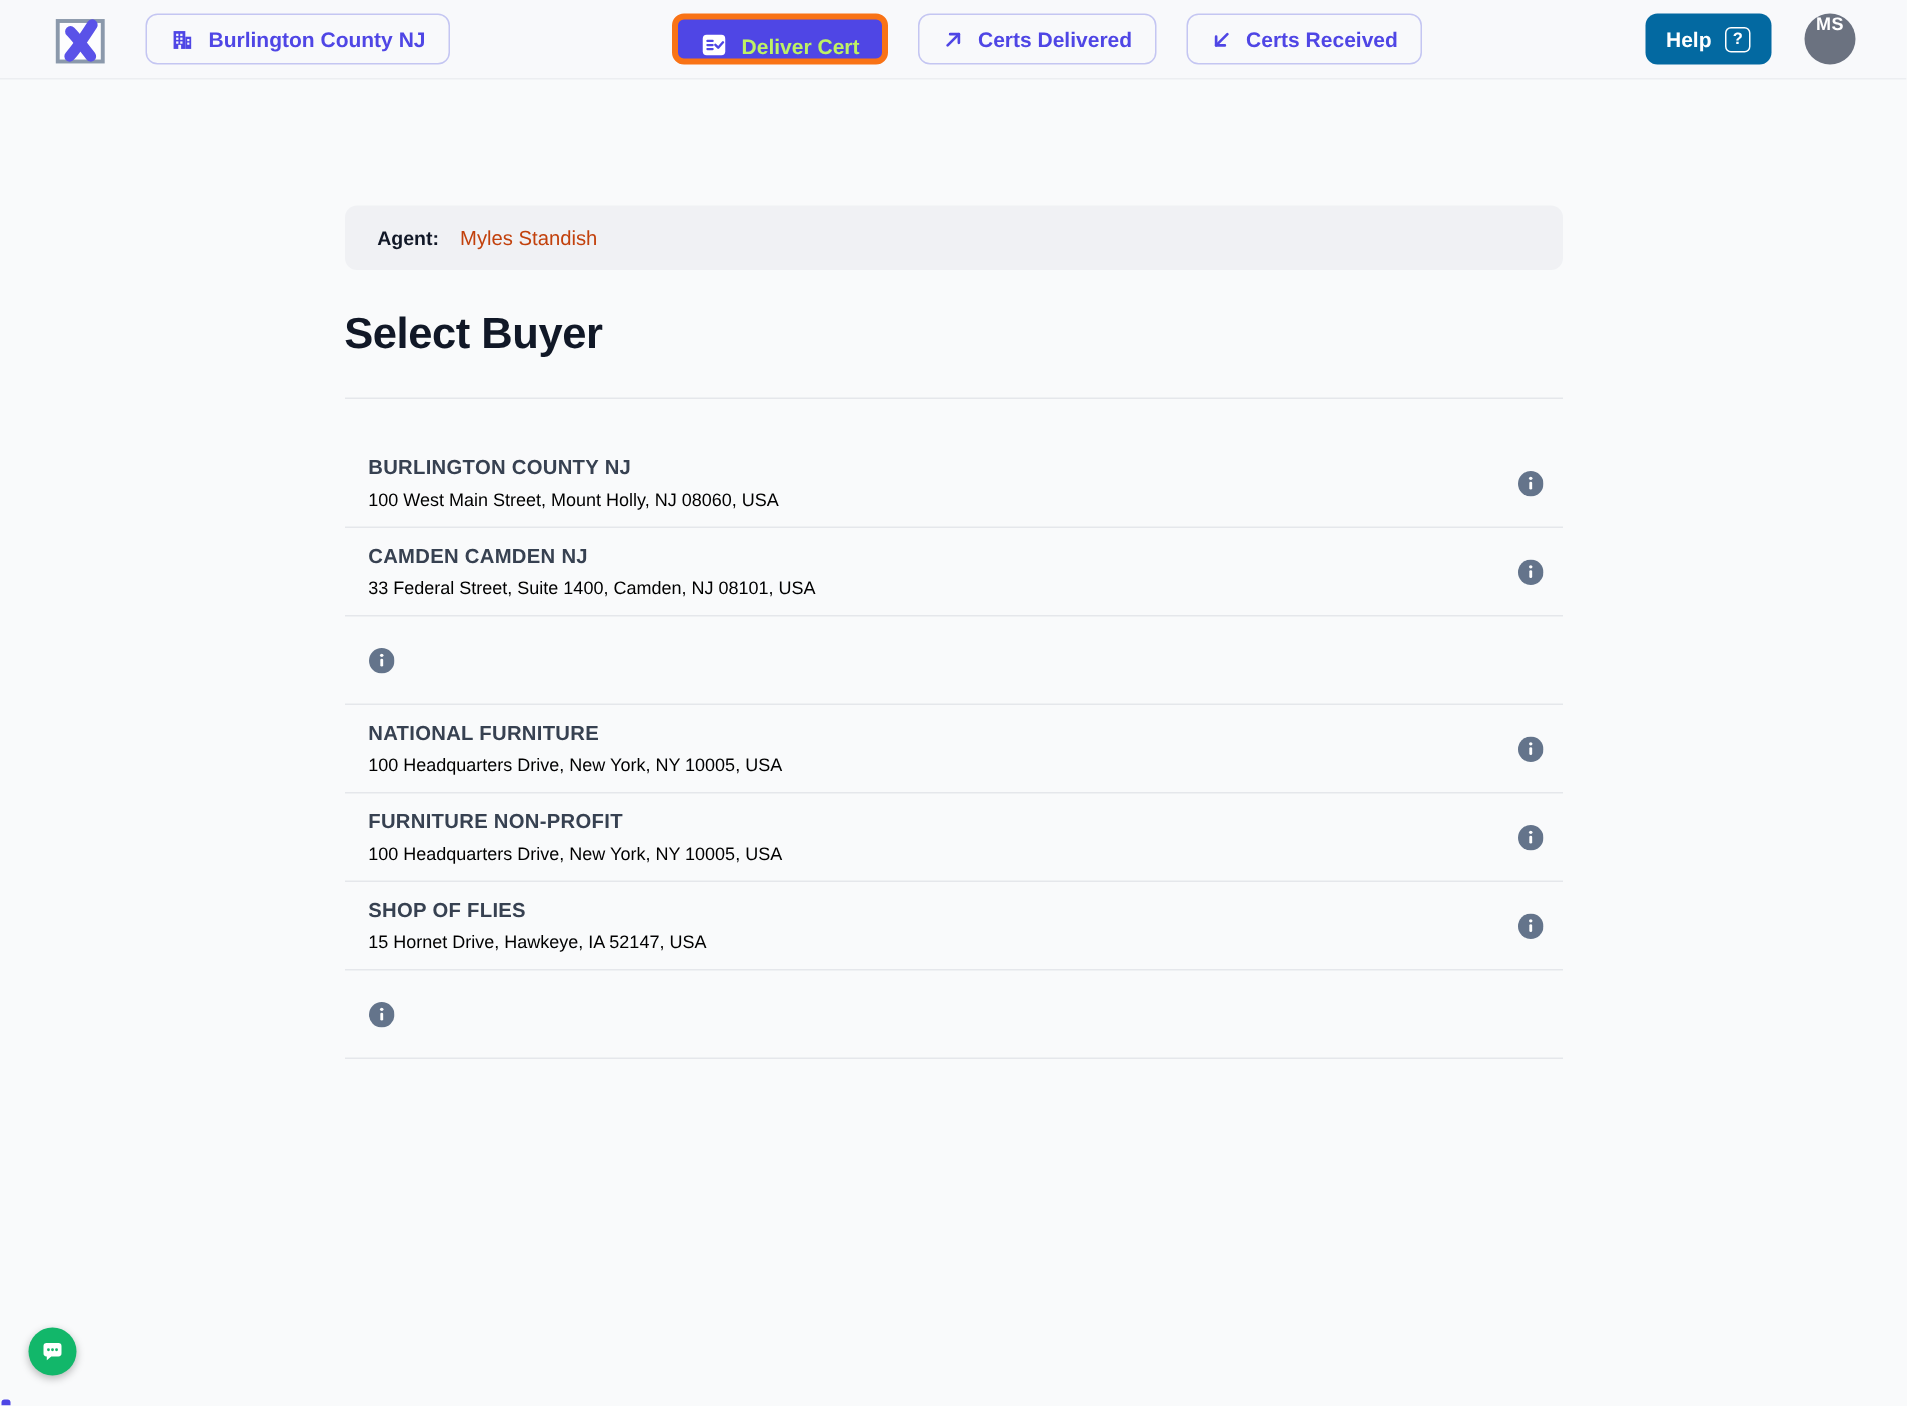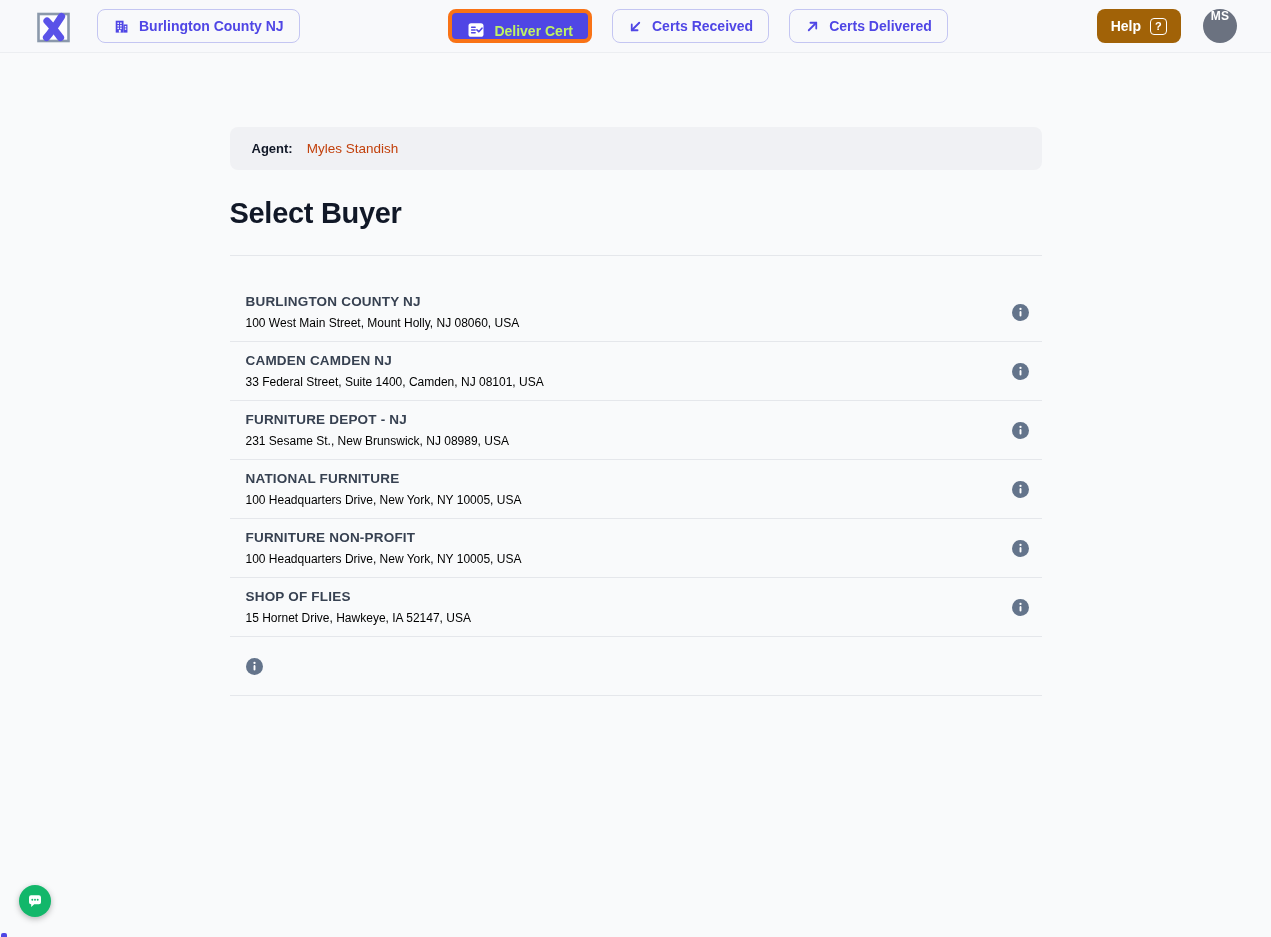--- a/index.html
+++ b/index.html
@@ -48,21 +48,21 @@
     border:1px solid #c4c6f2;
     color:#4f46e5;
   }
   .btn-filled {
     background:#4f46e5;
     border:4px solid #f97316;
     color:#bef264;
     align-items:flex-end;
   }
   .btn-help {
-    background:#a16207;
+    background:#0369a1;
     border:none;
     color:#ffffff;
     padding:0 14px;
   }
   .help-qmark {
     width:17px; height:17px;
     border:1.6px solid #ffffff;
     border-radius:4px;
     display:flex; align-items:center; justify-content:center;
     font-size:11px; font-weight:700; color:#ffffff;
@@ -76,21 +76,21 @@
     font-size:12px;
     font-weight:700;
     letter-spacing:.3px;
     display:flex; justify-content:center;
     cursor:pointer;
   }
 
   
   .main {
     width:812px;
-    margin:0 auto;
+    margin:10px auto;
     padding-top:74px;
   }
   .agent-bar {
     height:43px;
     background:#f0f1f4;
     border-radius:8px;
     display:flex;
     align-items:center;
     gap:14px;
     padding:0 22px;
@@ -197,34 +197,34 @@
           <path d="M4.6 9 H8.1" stroke="#4f46e5" stroke-width="1.5" stroke-linecap="round"></path>
           <path d="M4.6 11.7 H8.1" stroke="#4f46e5" stroke-width="1.5" stroke-linecap="round"></path>
           <path d="M9.9 8.9 l1.9 1.9 L15 7.2" stroke="#4f46e5" stroke-width="1.6" fill="none" stroke-linecap="round" stroke-linejoin="round"></path>
         </svg>
       </span>
       <span>Deliver Cert</span>
     </button>
     <button class="btn btn-outline">
       <span style="display:flex;">
         <svg width="15" height="15" viewBox="0 0 16 16" fill="none" stroke="#4f46e5" stroke-width="1.9" stroke-linecap="round" stroke-linejoin="round">
+          <path d="M4 12 L12 4"></path>
+            <path d="M5.8 4 H12 V10.2"></path>
+        </svg>
+      </span>
+      <span>Certs Delivered</span>
+    </button>
+    <button class="btn btn-outline">
+      <span style="display:flex;">
+        <svg width="15" height="15" viewBox="0 0 16 16" fill="none" stroke="#4f46e5" stroke-width="1.9" stroke-linecap="round" stroke-linejoin="round">
           <path d="M12 4 L4 12"></path>
             <path d="M10.2 12 H4 V5.8"></path>
         </svg>
       </span>
       <span>Certs Received</span>
-    </button>
-    <button class="btn btn-outline">
-      <span style="display:flex;">
-        <svg width="15" height="15" viewBox="0 0 16 16" fill="none" stroke="#4f46e5" stroke-width="1.9" stroke-linecap="round" stroke-linejoin="round">
-          <path d="M4 12 L12 4"></path>
-            <path d="M5.8 4 H12 V10.2"></path>
-        </svg>
-      </span>
-      <span>Certs Delivered</span>
     </button>
   </div>
 
   <div class="nav-group nav-right">
     <button class="btn btn-help">
       <span>Help</span>
       <span class="help-qmark">?</span>
     </button>
     <div class="avatar">
       <span>MS</span>
@@ -271,24 +271,20 @@
             <svg width="17" height="17" viewBox="0 0 17 17">
               <circle cx="8.5" cy="8.5" r="8.5" fill="#64748b"></circle>
               <circle cx="8.5" cy="4.9" r="1.15" fill="#ffffff"></circle>
               <rect x="7.55" y="7.1" width="1.9" height="5.3" rx="0.95" fill="#ffffff"></rect>
             </svg>
           </span>
         </button>
       </div>
 
       <div class="buyer-row">
-        <div class="buyer-text">
-          <div class="buyer-name">FURNITURE DEPOT - NJ</div>
-          <div class="buyer-address">231 Sesame St., New Brunswick, NJ 08989, USA</div>
-        </div>
         <button class="info-btn">
           <span style="display:flex;">
             <svg width="17" height="17" viewBox="0 0 17 17">
               <circle cx="8.5" cy="8.5" r="8.5" fill="#64748b"></circle>
               <circle cx="8.5" cy="4.9" r="1.15" fill="#ffffff"></circle>
               <rect x="7.55" y="7.1" width="1.9" height="5.3" rx="0.95" fill="#ffffff"></rect>
             </svg>
           </span>
         </button>
       </div>

